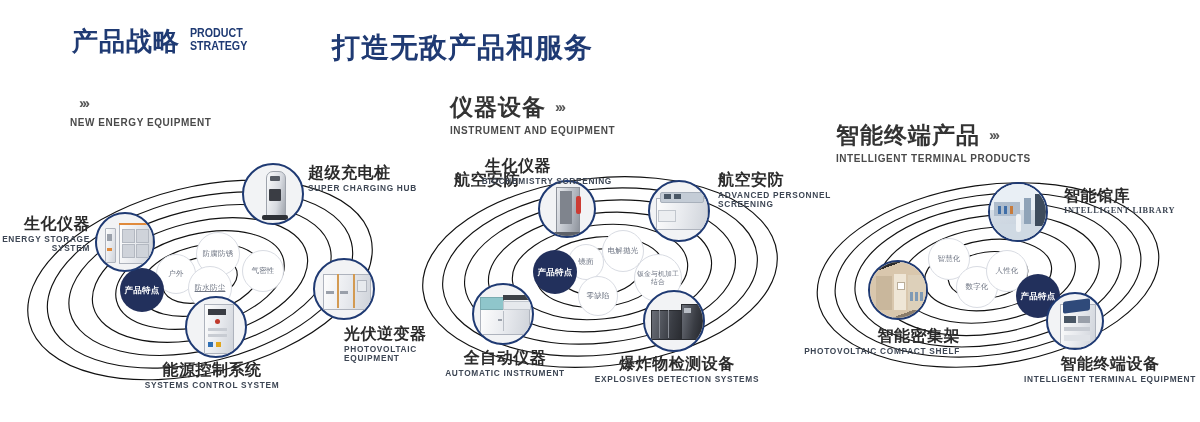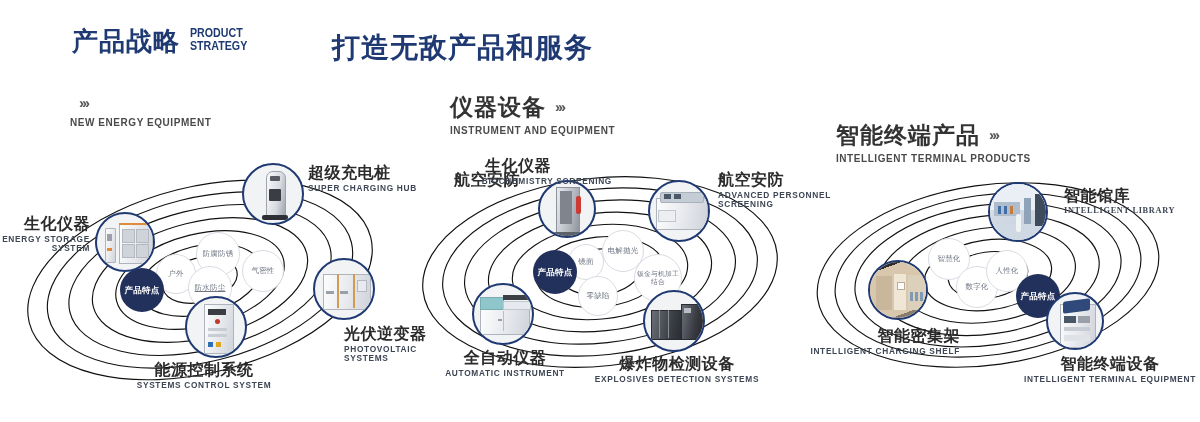--- a/index.html
+++ b/index.html
@@ -195,35 +195,35 @@
         <div class="dev cab" style="left:8px;top:14px;width:46px;height:34px;"></div>
         <div class="line" style="left:22px;top:14px;width:1.5px;height:34px;background:#d39a52;"></div>
         <div class="line" style="left:38px;top:14px;width:1.5px;height:34px;background:#d39a52;"></div>
         <div class="line" style="left:42px;top:20px;width:8px;height:10px;background:#e7eaee;border:1px solid #b3b8c1;"></div>
         <div class="line" style="left:11px;top:31px;width:8px;height:3px;background:#9aa0aa;"></div>
         <div class="line" style="left:25px;top:31px;width:8px;height:3px;background:#9aa0aa;"></div>
       </div>
     </div>
     <div class="lab l" style="left:300px;top:176px;width:120px;margin-left:44px;">
       <div class="cn">光伏逆变器</div>
-      <div class="en">PHOTOVOLTAIC SYSTEMS</div>
+      <div class="en">PHOTOVOLTAIC EQUIPMENT</div>
     </div>
 
     <div class="node" style="left:185px;top:146px;width:62px;height:62px;">
       <div class="ph">
         <div class="dev cab" style="left:17px;top:6px;width:28px;height:48px;"></div>
         <div class="line" style="left:21px;top:11px;width:18px;height:6px;background:#3a3d44;"></div>
         <div class="line" style="left:28px;top:21px;width:5px;height:5px;border-radius:50%;background:#c0392b;"></div>
         <div class="line" style="left:21px;top:30px;width:19px;height:3px;background:#c8ccd3;"></div>
         <div class="line" style="left:21px;top:36px;width:19px;height:3px;background:#c8ccd3;"></div>
         <div class="line" style="left:21px;top:44px;width:5px;height:5px;background:#2f6fb5;"></div>
         <div class="line" style="left:29px;top:44px;width:5px;height:5px;background:#e0a61e;"></div>
       </div>
     </div>
-    <div class="lab c" style="left:94px;top:212px;width:220px;">
+    <div class="lab c" style="left:102px;top:212px;width:220px;">
       <div class="cn">能源控制系统</div>
       <div class="en">SYSTEMS CONTROL SYSTEM</div>
     </div>
   </div>
 
   <div class="cluster" id="cluster-2">
     <svg class="rings" viewBox="0 0 400 260">
       <g fill="none" stroke="#111" stroke-width="1.15">
         <ellipse cx="200" cy="122" rx="40" ry="23" transform="rotate(-6 200 122)"></ellipse>
         <ellipse cx="200" cy="122" rx="64" ry="35" transform="rotate(-6 200 122)"></ellipse>
@@ -377,17 +377,17 @@
         <div class="line" style="left:24px;top:12px;width:12px;height:36px;background:#efe6d6;"></div>
         <div class="line" style="left:27px;top:20px;width:6px;height:6px;background:#fff;border:1px solid #b9ad99;"></div>
         <div class="line" style="left:38px;top:13px;width:18px;height:35px;background:#ddd0ba;"></div>
         <div class="line" style="left:40px;top:30px;width:3px;height:9px;background:#7f9ab5;"></div>
         <div class="line" style="left:45px;top:30px;width:3px;height:9px;background:#7f9ab5;"></div>
         <div class="line" style="left:50px;top:30px;width:3px;height:9px;background:#7f9ab5;"></div>
       </div>
     </div>
     <div class="lab r" style="left:-30px;top:178px;width:190px;">
       <div class="cn">智能密集架</div>
-      <div class="en">INTELLIGENT CHARGING SHELF</div>
+      <div class="en">PHOTOVOLTAIC COMPACT SHELF</div>
     </div>
   </div>
 
 </div>
 
 </body></html>

